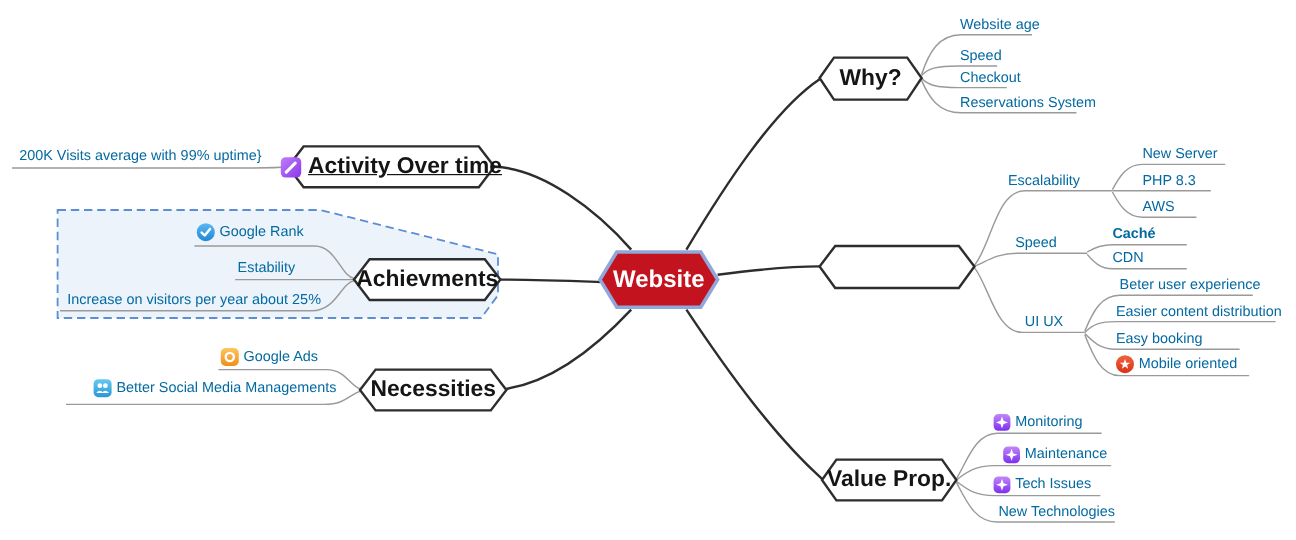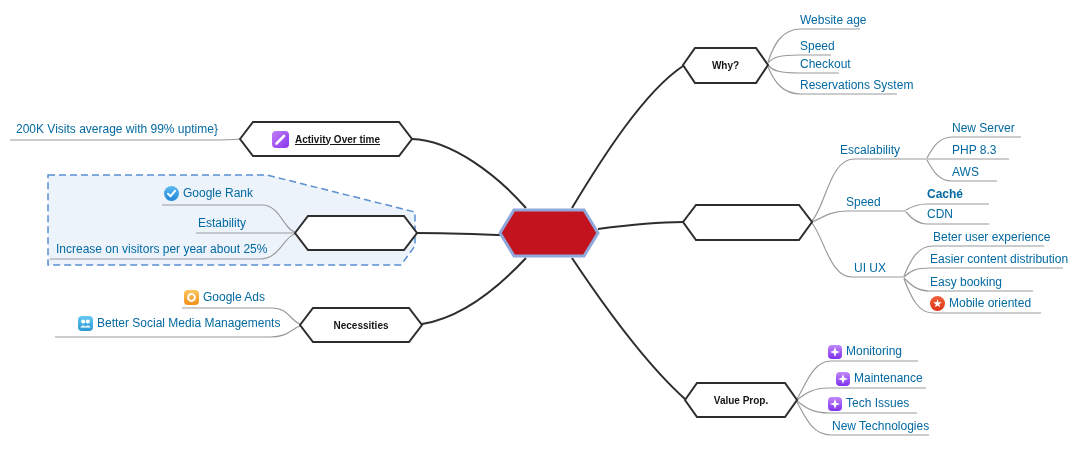--- a/index.html
+++ b/index.html
@@ -7,21 +7,21 @@
     position:relative; width:1080px; height:450px; overflow:hidden;
     font-family:"Liberation Sans", sans-serif; background:#fff;
   }
   .canvas svg.links { position:absolute; left:0; top:0; }
   .leaf {
     position:absolute; font-size:12px; color:#0369a1;
     display:flex; align-items:center; gap:4px; white-space:nowrap; line-height:15px;
   }
   .node-label {
     position:absolute; display:flex; align-items:center; justify-content:center;
-    font-weight:bold; font-size:10px; color:#151515; gap:6px; white-space:nowrap;
+    font-weight:bold; font-size:19px; color:#151515; gap:6px; white-space:nowrap;
   }
   .root-label { font-size:20px; color:#fff; }
   .icon { display:inline-flex; align-items:center; justify-content:center; flex:none; }
   .ic-sq { width:15px; height:15px; border-radius:4px; }
   .ic-rd { width:15px; height:15px; border-radius:50%; }
   .ic-pencil  { width:17px; height:17px; border-radius:4px; background:linear-gradient(135deg,#c07ef8,#8a35ee); }
   .ic-check   { background:linear-gradient(180deg,#5cb9f2,#1f86d6); }
   .ic-ads     { background:linear-gradient(180deg,#fdc65f,#ef8f17); }
   .ic-people  { background:linear-gradient(180deg,#66c9f3,#2a97d6); }
   .ic-gem     { width:14px; height:14px; border-radius:4px; background:linear-gradient(180deg,#c188f8,#7e2ff0); }
@@ -88,39 +88,45 @@
       <polygon points="683,222 696,205 799,205 812,222 799,240 696,240"></polygon>
       <polygon points="685,400 697,383 785,383 797,400 785,417 697,417"></polygon>
       <polygon points="240,139 253,122 399,122 412,139 399,156 253,156"></polygon>
       <polygon points="295,233 308,216 404,216 417,233 404,250 308,250"></polygon>
       <polygon points="300,325 313,308 409,308 422,325 409,342 313,342"></polygon>
     </g>
 
     <polygon points="500,233 514,210 584,210 598,233 584,256 514,256" fill="#c2131f" stroke="#90a7da" stroke-width="3"></polygon>
   </svg>
 
+  <div class="node-label root-label" style="left:500px; top:210px; width:98px; height:46px;">
+    <span>Website</span>
+  </div>
 
   <div class="node-label" style="left:683px; top:48px; width:85px; height:35px;">
     <span>Why?</span>
   </div>
 
 
   <div class="node-label" style="left:685px; top:383px; width:112px; height:34px;">
     <span>Value Prop.</span>
   </div>
 
   <div class="node-label" style="left:240px; top:122px; width:172px; height:34px;text-decoration:underline;">
     <span class="icon ic-pencil">
       <svg width="17" height="17">
           <line x1="4.5" y1="12.5" x2="12" y2="5" stroke="#fff" stroke-width="2.6" stroke-linecap="round"></line>
         </svg>
     </span>
     <span>Activity Over time</span>
   </div>
 
+  <div class="node-label" style="left:295px; top:216px; width:122px; height:34px;">
+    <span>Achievments</span>
+  </div>
 
   <div class="node-label" style="left:300px; top:308px; width:122px; height:34px;">
     <span>Necessities</span>
   </div>
 
   <div class="leaf" style="left:800px; top:13px;">
     <span>Website age</span>
   </div>
   <div class="leaf" style="left:800px; top:39px;">
     <span>Speed</span>

